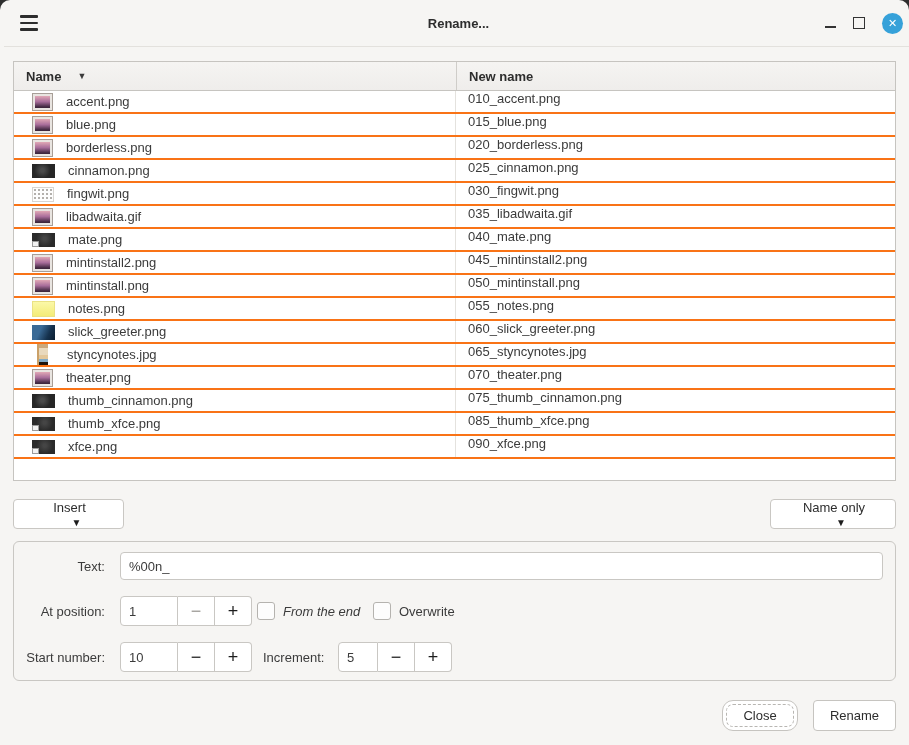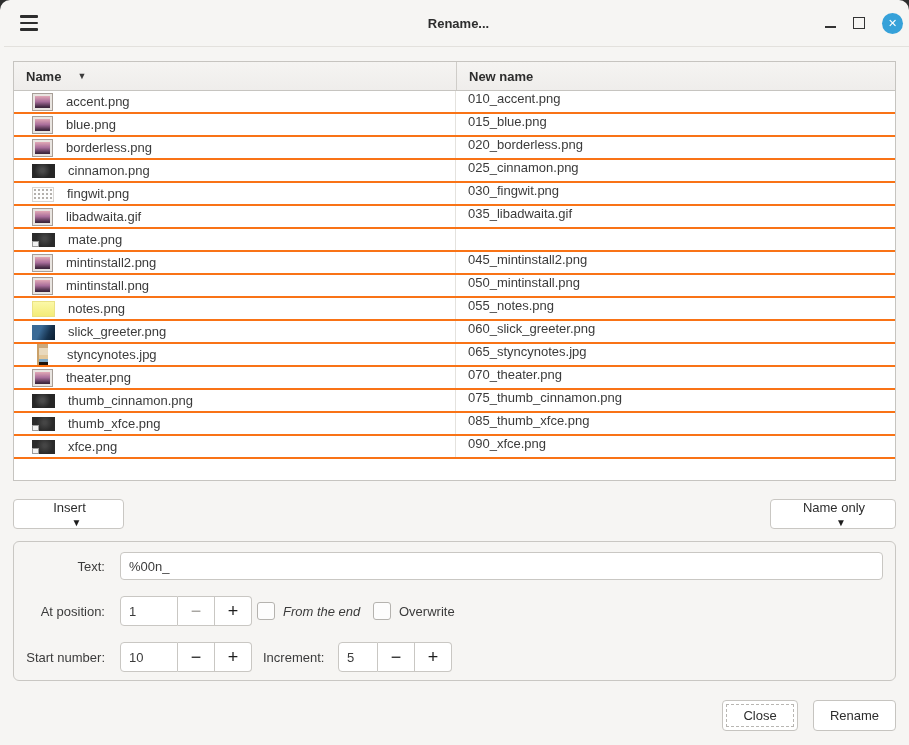--- a/index.html
+++ b/index.html
@@ -80,21 +80,21 @@
   .spin-start { left:120px; top:642px; } .spin-start .entry { width:58px; }
   .spin-incr { left:338px; top:642px; } .spin-incr .entry { width:40px; }
   .incr-lbl { position:absolute; left:263px; top:650px; color:#3b3b3b; }
   .check { position:absolute; top:602px; display:flex; align-items:center; gap:8px; cursor:pointer; }
   .chk-fromend { left:257px;font-style:italic; } .chk-overwrite { left:373px; }
   .box { width:16px; height:16px; border:1px solid #b5b3af; border-radius:3px; background:#fdfdfd; }
   
   .foot-btn { position:absolute; top:700px; height:31px; background:#fff; border:1px solid #c6c4c0;
     border-radius:4px; display:flex; align-items:center; justify-content:center;
     color:#2d2d2d; font:inherit; cursor:pointer; box-sizing:border-box; }
-  .btn-close-dlg { left:722px; width:76px; outline:1px dashed #b8b6b2; outline-offset:-5px; }
+  .btn-close-dlg { left:722px; width:76px; outline:1px dashed #b8b6b2; outline-offset:-5px;border-radius:11px; }
   .btn-rename { left:813px; width:83px; }
 </style>
 </head>
 <body>
 
 <div class="titlebar">
   <div class="hamburger">
     <span></span>
       <span></span>
       <span></span>
@@ -176,20 +176,23 @@
     <div class="cell-new">
       <span>035_libadwaita.gif</span>
     </div>
   </div>
 
   <div class="trow">
     <div class="cell-name">
       <span class="thumb t-dark-corner"></span>
       <span>mate.png</span>
     </div>
+    <div class="cell-new">
+      <span>040_mate.png</span>
+    </div>
   </div>
 
   <div class="trow">
     <div class="cell-name">
       <span class="thumb t-framed-purple"></span>
       <span>mintinstall2.png</span>
     </div>
     <div class="cell-new">
       <span>045_mintinstall2.png</span>
     </div>

